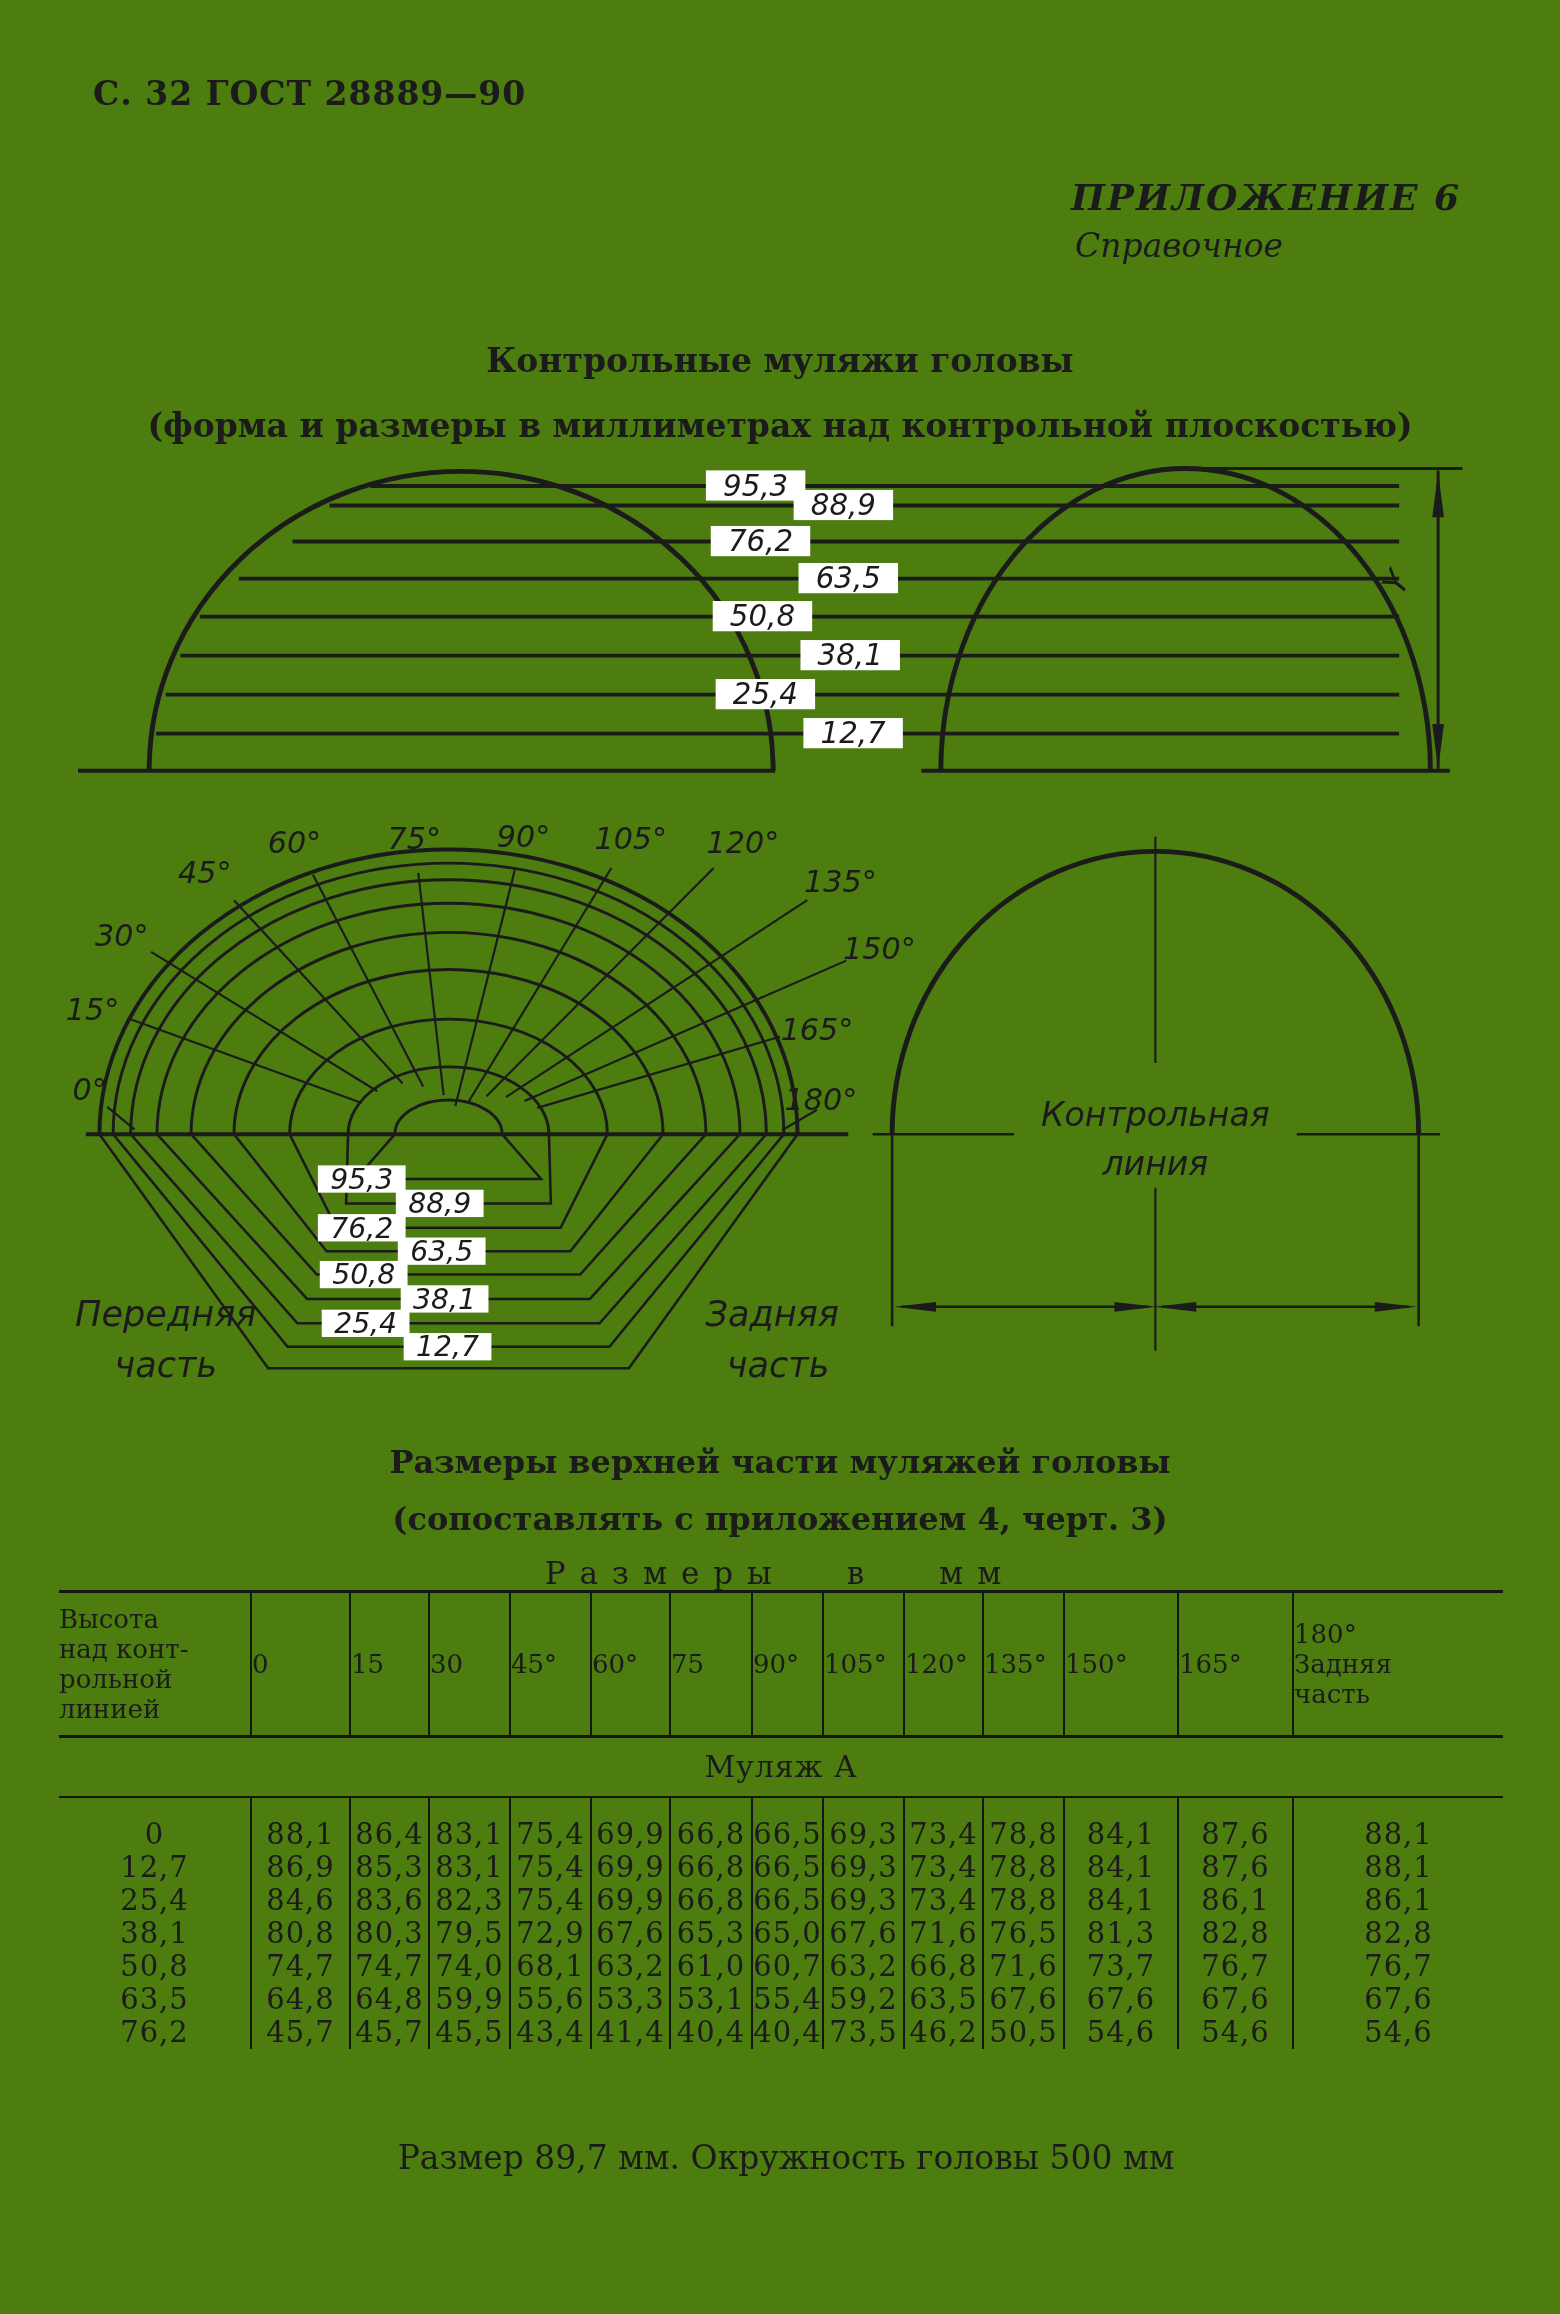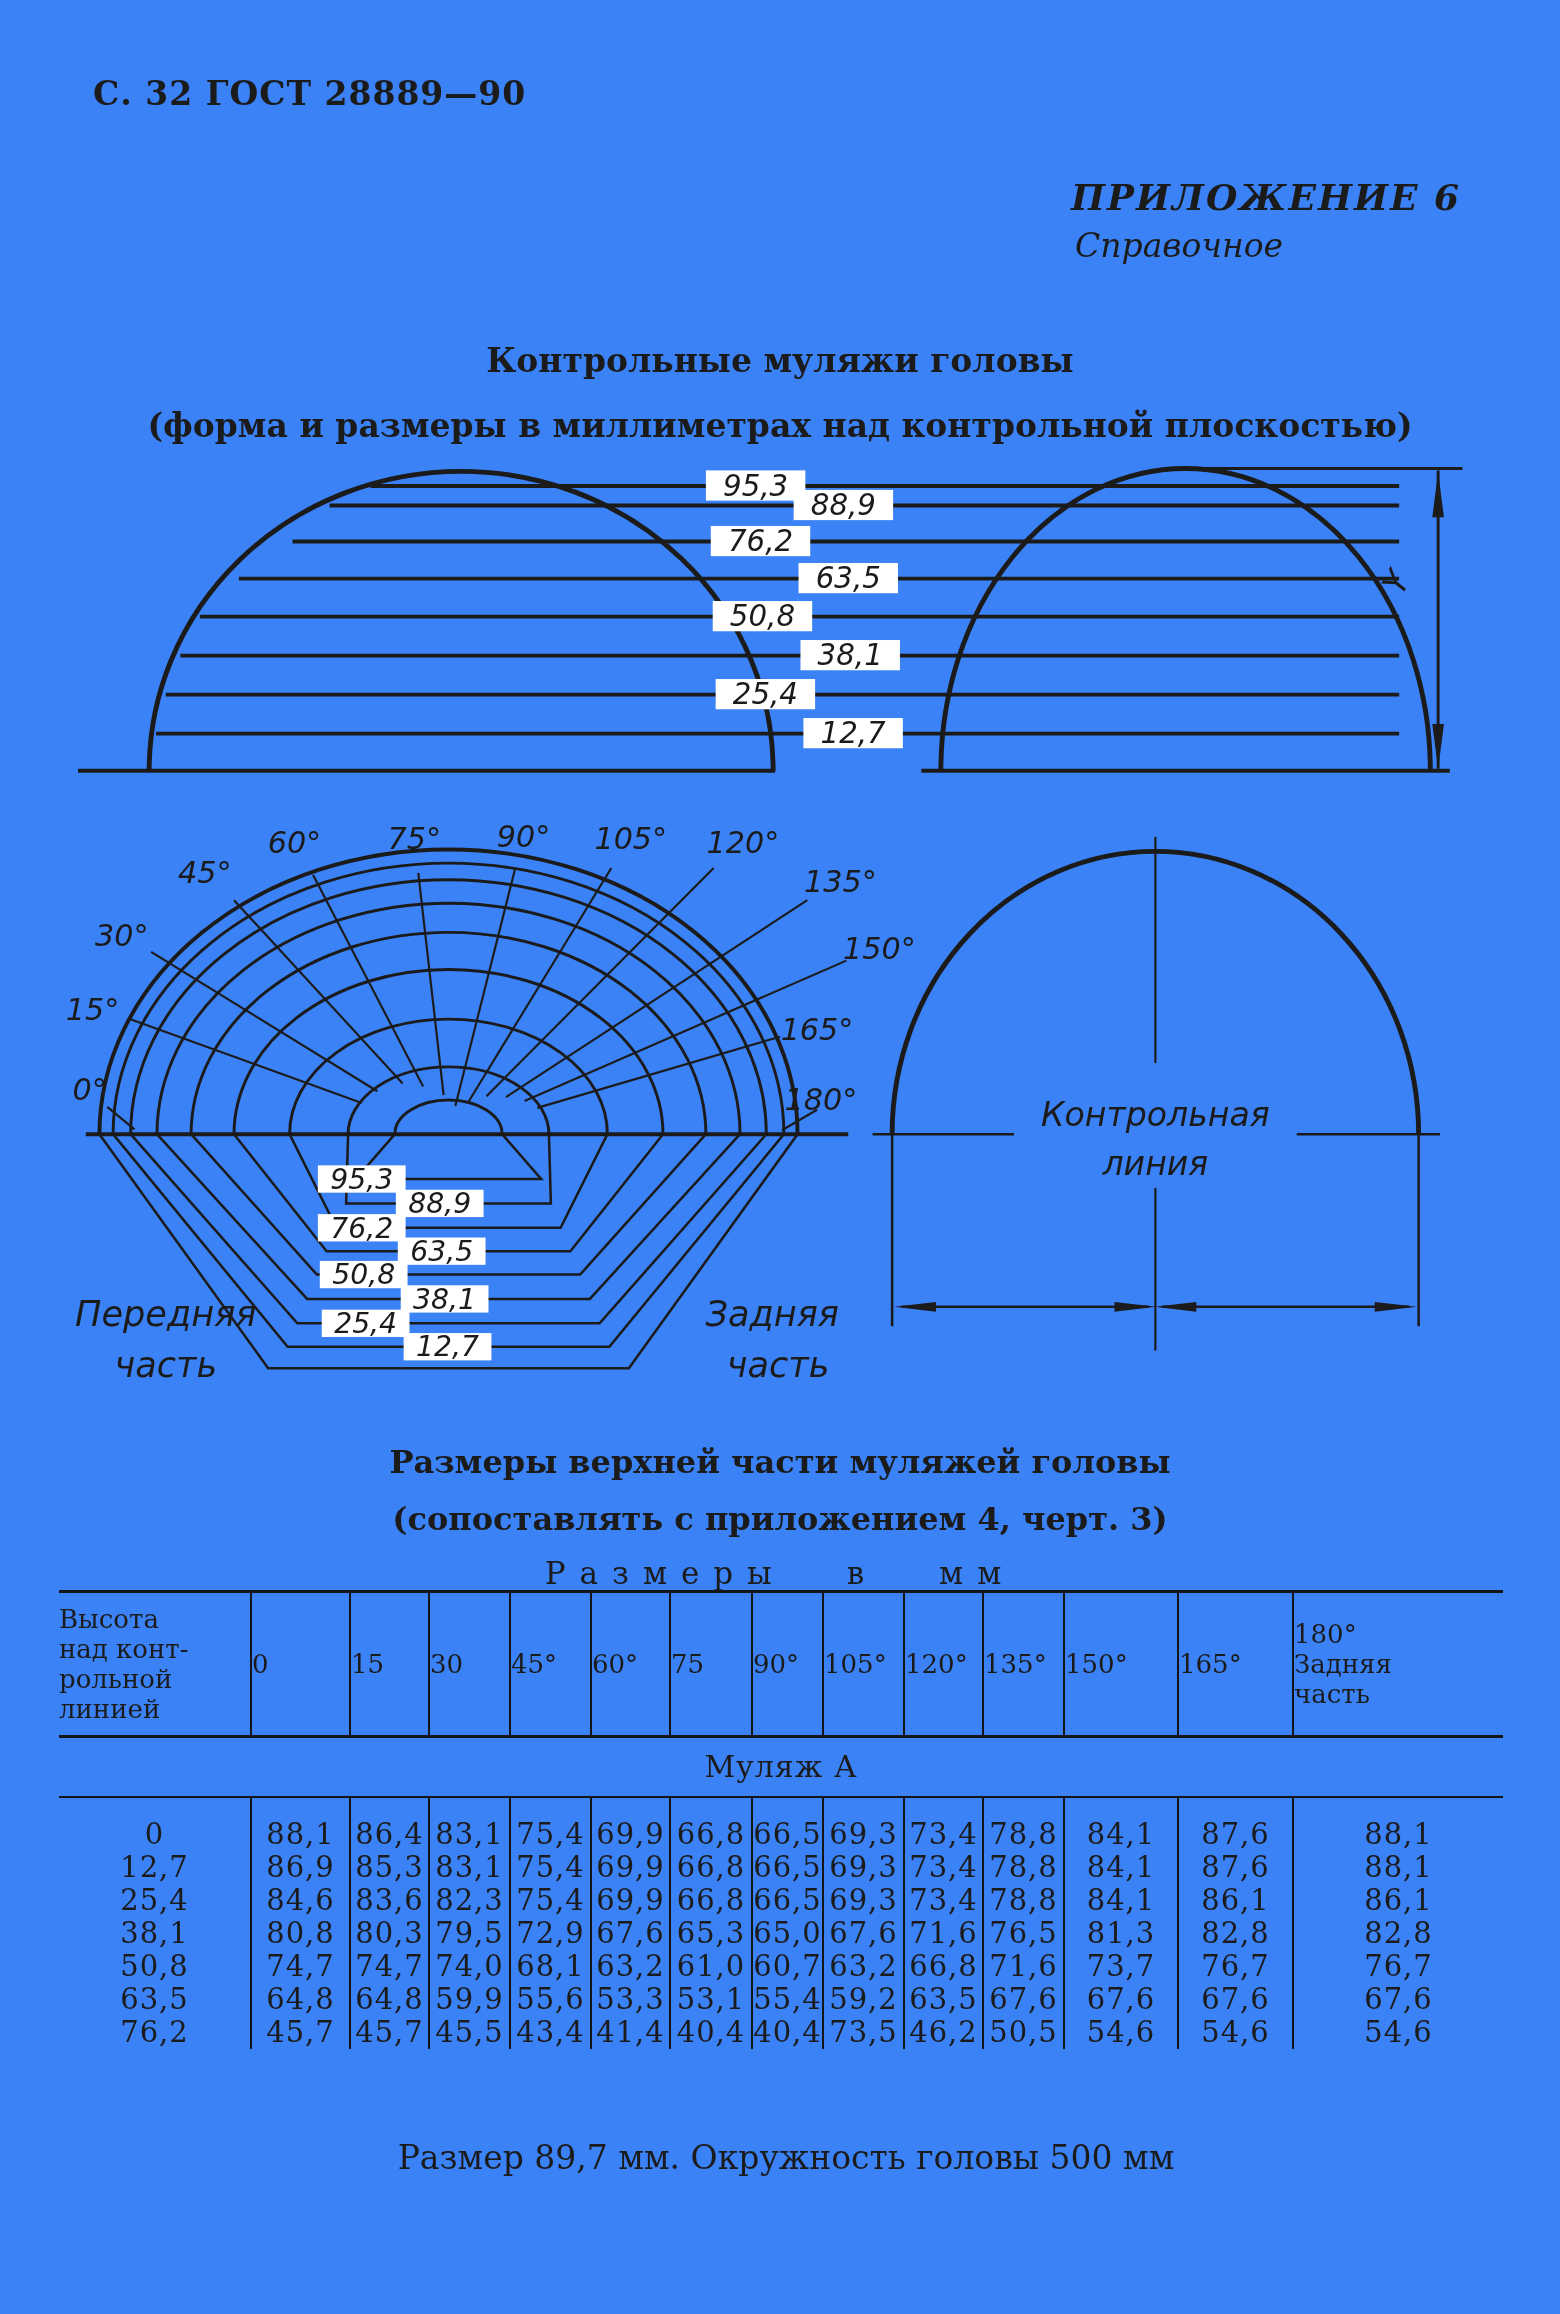--- a/index.html
+++ b/index.html
@@ -1,16 +1,16 @@
 <!DOCTYPE html>
 <html><head>
 <meta charset="utf-8">
 <style>
   html,body{margin:0;padding:0;background:#777;}
-  #page{position:relative;width:1560px;height:2314px;background:#3b82f6;color:#1b1b1b;
+  #page{position:relative;width:1560px;height:2314px;background:#4d7c0f;color:#1b1b1b;
         font-family:"DejaVu Serif", serif;overflow:hidden;}
   .abs{position:absolute;}
   .hdr{font-size:33px;font-weight:bold;letter-spacing:1px;}
   .apx1{font-size:36px;font-weight:bold;font-style:italic;letter-spacing:2px;}
   .apx2{font-size:33px;font-style:italic;}
   .title{width:1560px;text-align:center;font-size:33px;font-weight:bold;}
   .ttitle{width:1560px;text-align:center;font-size:32px;font-weight:bold;}
   .units{width:1560px;text-align:center;font-size:31px;letter-spacing:0.45em;word-spacing:1.2em;}
   .footer{width:1560px;text-align:center;font-size:33px;}
   svg text{font-family:"DejaVu Sans", sans-serif;font-style:italic;fill:#1b1b1b;}

